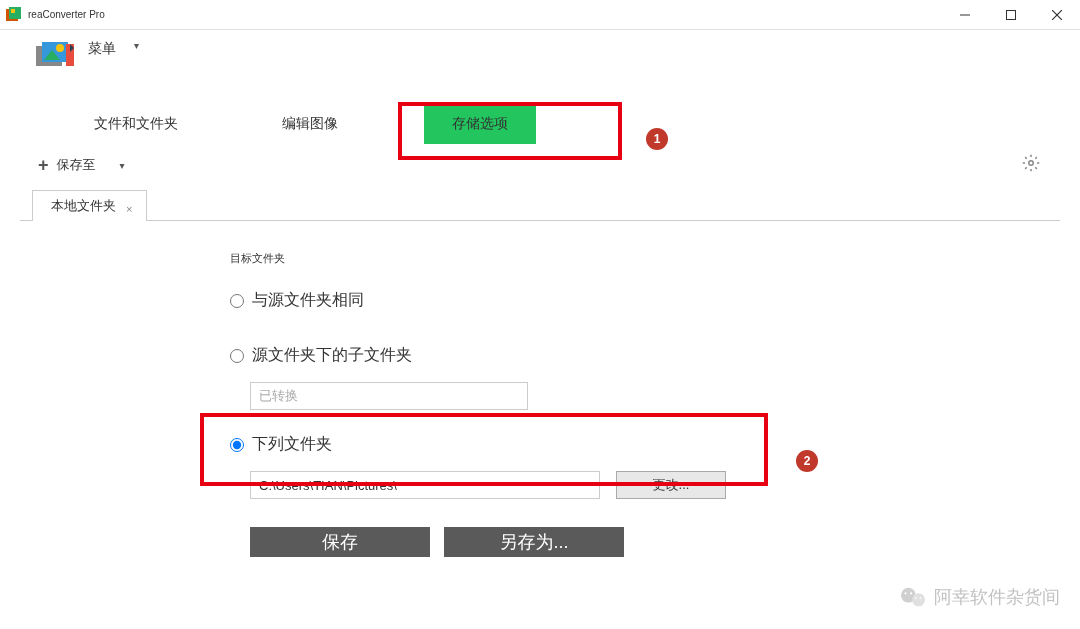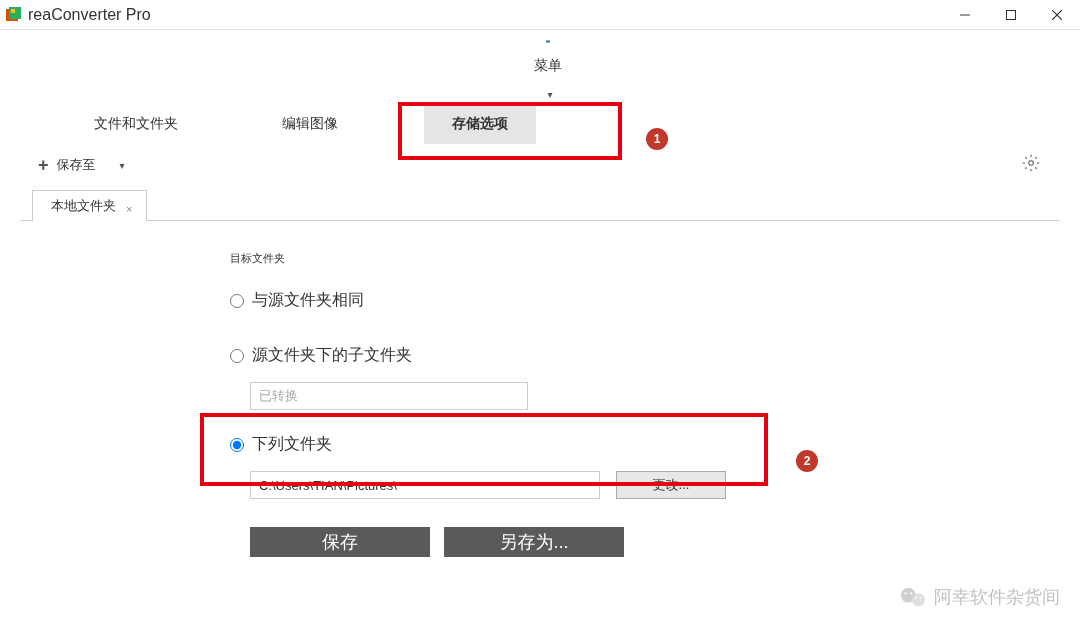--- a/index.html
+++ b/index.html
@@ -1,29 +1,29 @@
 <!DOCTYPE html>
 <html><head>
 <meta charset="utf-8">
 <style>
   * { box-sizing: border-box; margin: 0; padding: 0; font-family: "Microsoft YaHei", "Segoe UI", sans-serif; }
   body { width: 1080px; height: 629px; background: #fff; overflow: hidden; position: relative; }
   .titlebar { height: 30px; display: flex; align-items: center; justify-content: space-between; border-bottom: 1px solid #e0e0e0; padding: 0 0 0 6px; }
-  .titlebar-left { display: flex; align-items: center; gap: 6px; font-size: 16px; color: #333; }
+  .titlebar-left { display: flex; align-items: center; gap: 6px; font-size: 10px; color: #333; }
   .titlebar-right { display: flex; }
   .win-btn { width: 46px; height: 30px; display: flex; align-items: center; justify-content: center; font-size: 14px; color: #333; cursor: pointer; }
   .app-icon { width: 16px; height: 16px; }
   .content { padding: 10px 20px 0 20px; }
-  .menu-row { height: 60px; display: flex; align-items: center; gap: 14px; padding-left: 16px; flex-direction: column; }
+  .menu-row { height: 60px; display: flex; align-items: flex-start; gap: 14px; padding-left: 16px; }
   .menu-icon { width: 38px; height: 28px; }
   .menu-label { font-size: 14px; color: #333; }
   .menu-caret { font-size: 10px; color: #555; margin-left: 4px; }
   .tabs { display: flex; gap: 0; height: 40px; align-items: center; padding-left: 46px; margin-top: 4px; }
   .tab { height: 40px; padding: 0 28px; font-size: 14px; color: #333; display: flex; align-items: center; cursor: pointer; }
-  .tab.active { background: #e5e5e5; font-weight: bold; }
+  .tab.active { background: #22c55e; }
   .tab-spacer1 { width: 48px; }
   .tab-spacer2 { width: 58px; }
   .highlight-box { position: absolute; border: 4px solid #e60012; pointer-events: none; }
   .hb1 { left: 398px; top: 102px; width: 224px; height: 58px; }
   .hb2 { left: 200px; top: 413px; width: 568px; height: 73px; }
   .badge { position: absolute; width: 22px; height: 22px; border-radius: 50%; background: #c0392b; color: #fff; font-size: 12px; display: flex; align-items: center; justify-content: center; font-weight: bold; }
   .badge1 { left: 646px; top: 128px; }
   .badge2 { left: 796px; top: 450px; }
   .toolbar2 { display: flex; align-items: center; justify-content: space-between; height: 42px; padding: 0 20px 0 18px; }
   .save-to { display: flex; align-items: center; gap: 8px; cursor: pointer; }

